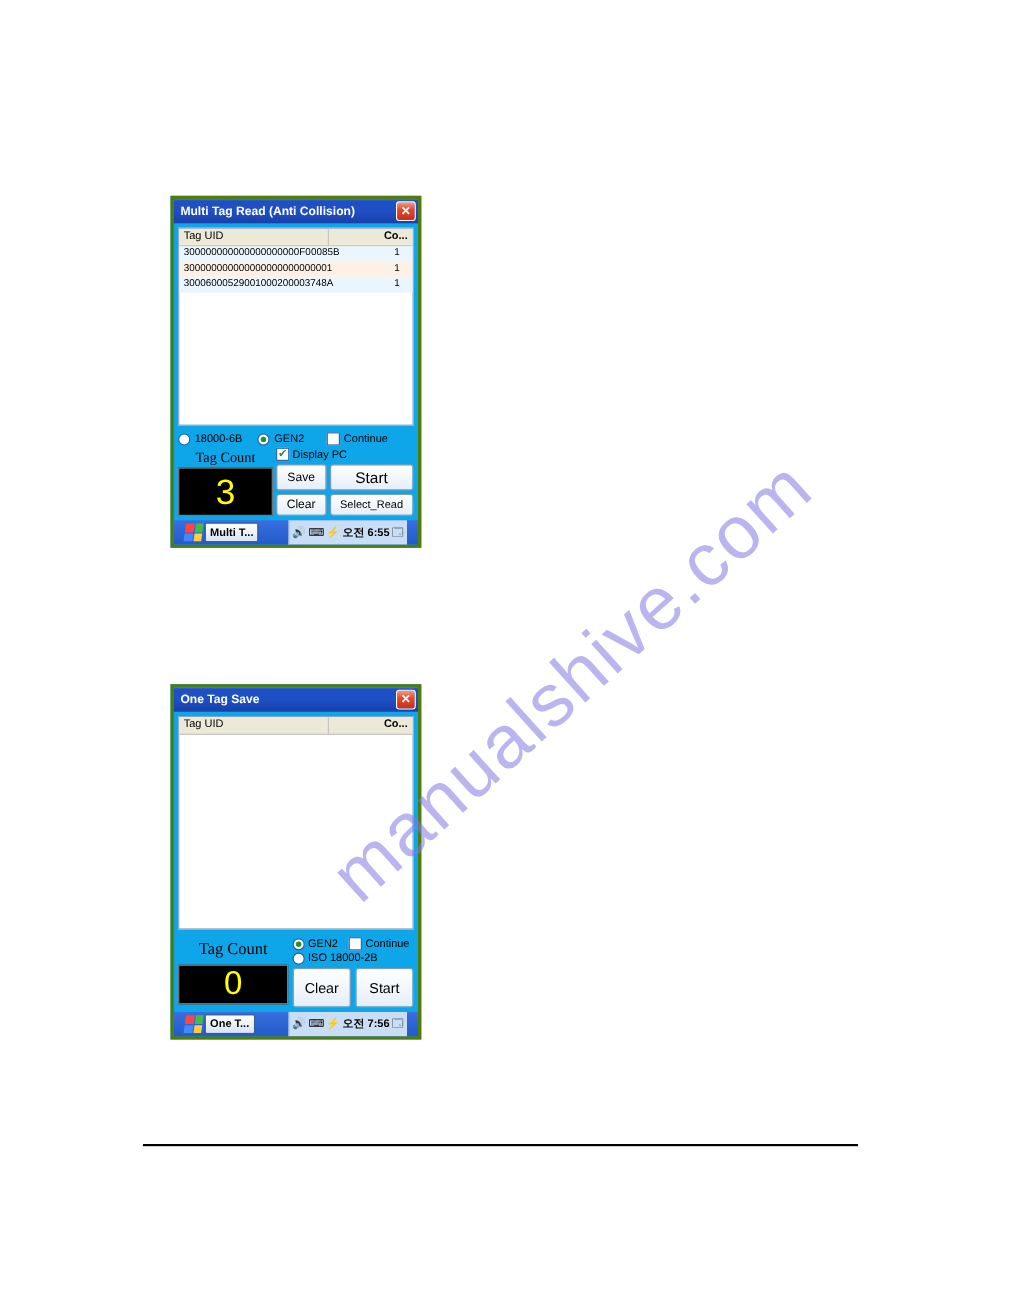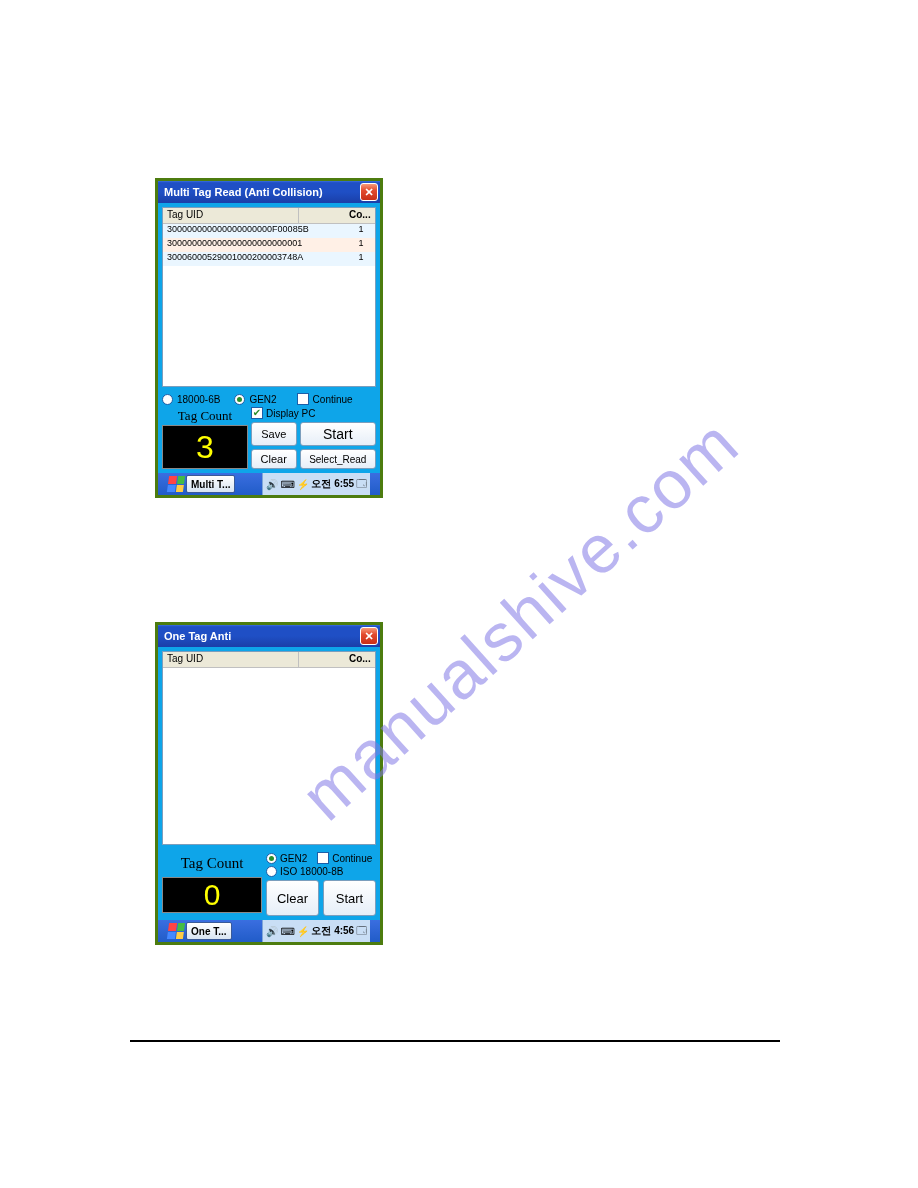--- a/index.html
+++ b/index.html
@@ -294,21 +294,21 @@
       <span class="tray-icon">⌨</span>
       <span class="tray-icon" style="color:#d33;">⚡</span>
       <span style="font-weight:bold;">오전 6:55</span>
       <span class="tray-icon">🗔</span>
     </div>
   </div>
 </div>
 
 <div class="window" style="top:622px; left:155px;">
   <div class="titlebar">
-    <span class="title">One Tag Anti</span>
+    <span class="title">One Tag Save</span>
     <span class="close-btn">✕</span>
   </div>
   <div class="list-container">
     <div class="list-header">
       <div class="col-uid">Tag UID</div>
       <div class="col-co">Co...</div>
     </div>
     <div class="list-body" style="min-height:176px;"></div>
   </div>
   <div class="w2-controls">
@@ -320,40 +320,40 @@
       <div class="w2-radios">
         <div class="rrow">
           <span class="radio selected"></span>
           <span>GEN2</span>
           <span style="width:4px;"></span>
           <span class="checkbox"></span>
           <span>Continue</span>
         </div>
         <div class="rrow">
           <span class="radio"></span>
-          <span>ISO 18000-8B</span>
+          <span>ISO 18000-2B</span>
         </div>
       </div>
       <div class="w2-btnrow">
         <div class="btn">Clear</div>
         <div class="btn">Start</div>
       </div>
     </div>
   </div>
   <div class="taskbar">
     <div class="start-flag">
         <div></div>
         <div></div>
         <div></div>
         <div></div>
       </div>
     <div class="task-btn">One T...</div>
     <div class="tray">
       <span class="tray-icon">🔊</span>
       <span class="tray-icon">⌨</span>
       <span class="tray-icon" style="color:#d33;">⚡</span>
-      <span style="font-weight:bold;">오전 4:56</span>
+      <span style="font-weight:bold;">오전 7:56</span>
       <span class="tray-icon">🗔</span>
     </div>
   </div>
 </div>
 
 <div class="hr-line" style="top:1040px;"></div>
 
 </body></html>

